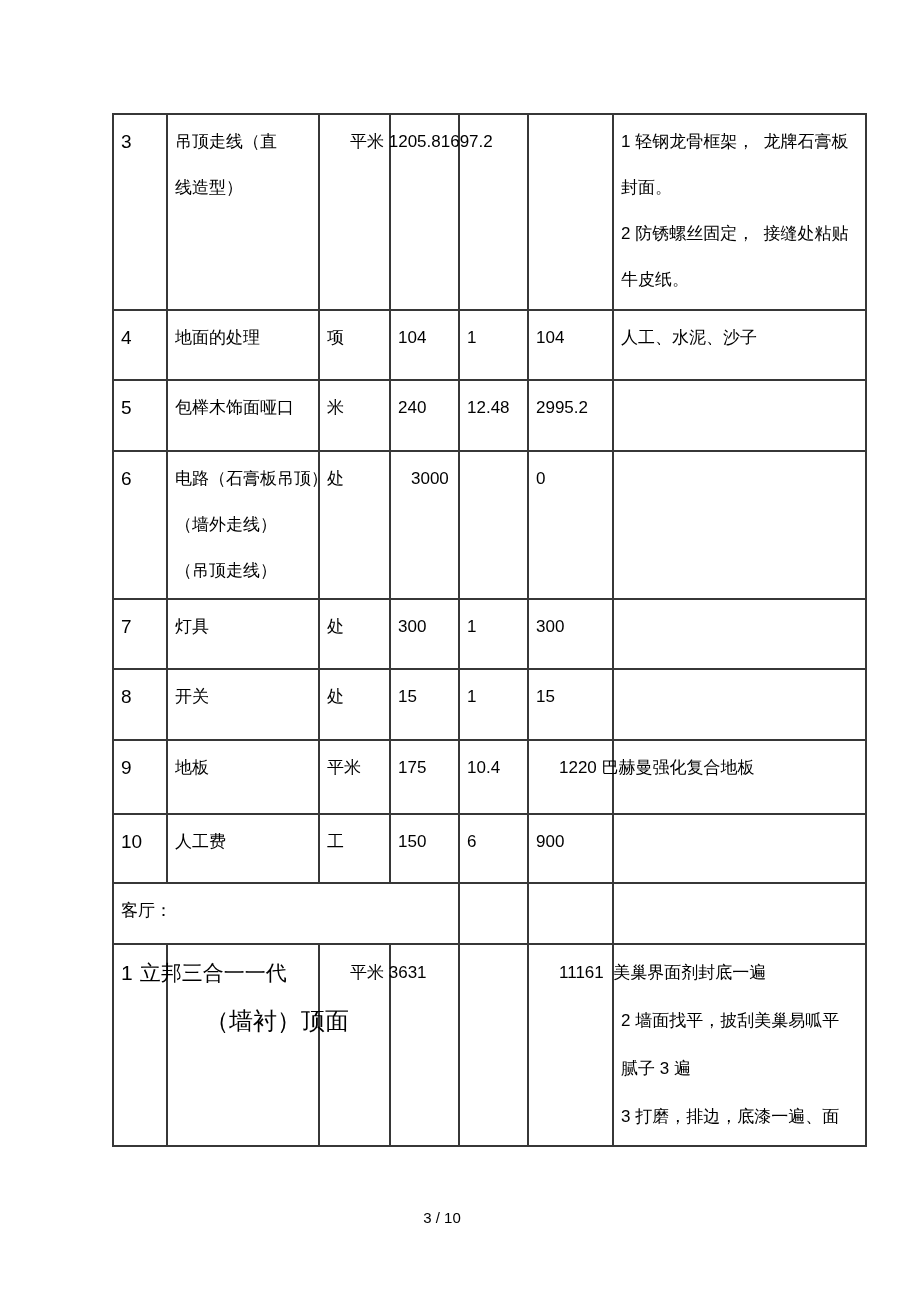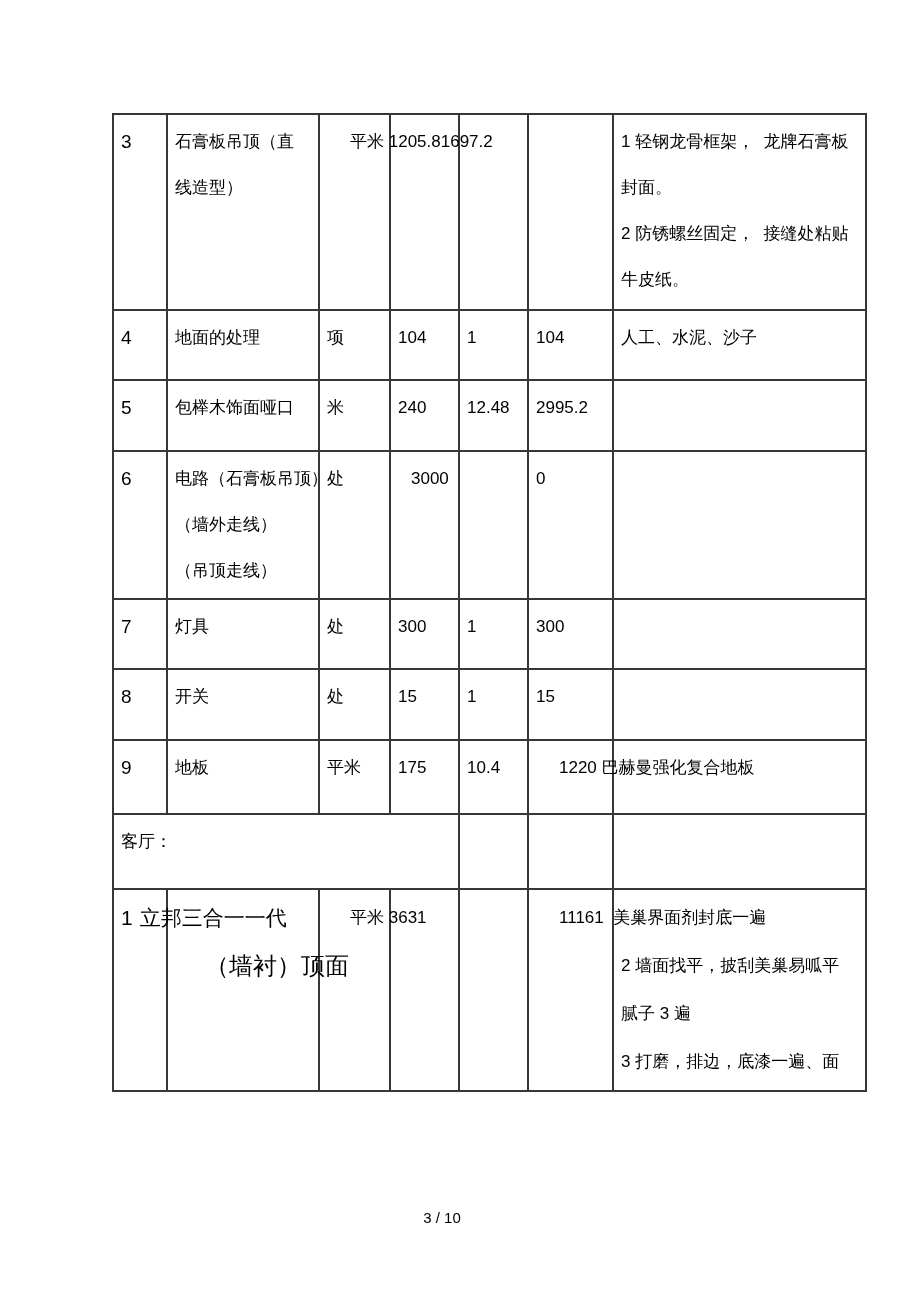--- a/index.html
+++ b/index.html
@@ -49,21 +49,21 @@
     <col style="width:69px">
       <col style="width:69px">
       <col style="width:85px">
     <col style="width:253px">
   </colgroup>
   <tbody>
 
     <tr style="height:196px">
       <td class="no">3</td>
       <td>
-        <div class="ln">石膏板吊顶（直</div>
+        <div class="ln">吊顶走线（直</div>
         <div class="ln">线造型）</div>
       </td>
       <td class="ovf">平米 1205.81697.2</td>
       <td></td>
       <td></td>
       <td></td>
       <td>
         <div class="ln">1 轻钢龙骨框架，&nbsp; 龙牌石膏板</div>
         <div class="ln">封面。</div>
         <div class="ln">2 防锈螺丝固定，&nbsp; 接缝处粘贴</div>
@@ -140,22 +140,33 @@
       <td>
         <div class="ln">地板</div>
       </td>
       <td>平米</td>
       <td>175</td>
       <td>10.4</td>
       <td class="ovf">1220 巴赫曼强化复合地板</td>
       <td></td>
     </tr>
 
+    <tr style="height:69px">
+      <td class="no">10</td>
+      <td>
+        <div class="ln">人工费</div>
+      </td>
+      <td>工</td>
+      <td>150</td>
+      <td>6</td>
+      <td>900</td>
+      <td></td>
+    </tr>
 
-    <tr class="section" style="height:75px">
+    <tr class="section" style="height:61px">
       <td colspan="4">客厅：</td>
       <td></td>
       <td></td>
       <td></td>
     </tr>
 
     <tr class="room" style="height:196px">
       <td class="no"><span>1</span><span class="room-title">立邦三合一一代</span></td>
       <td>
         <div class="ln blank"></div>

